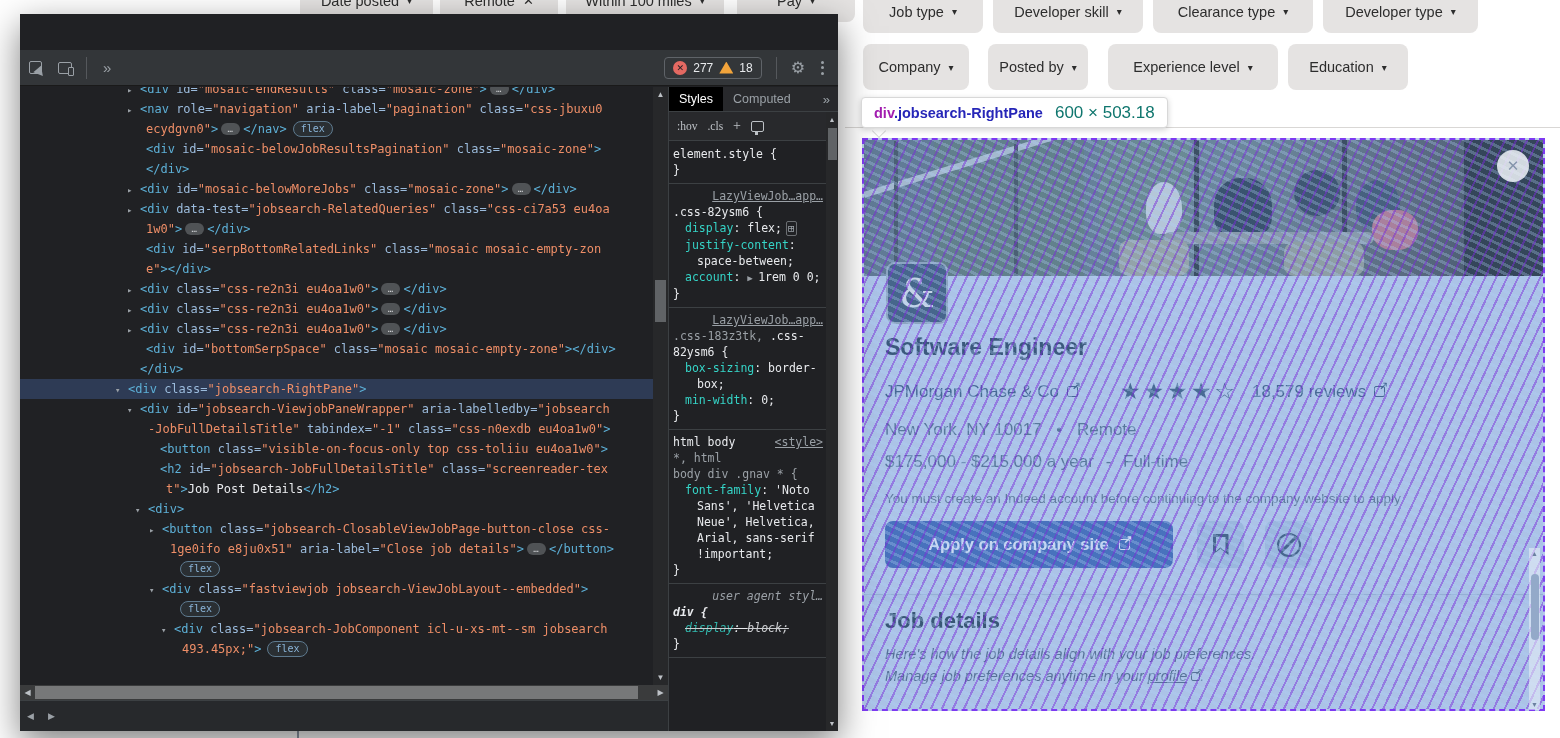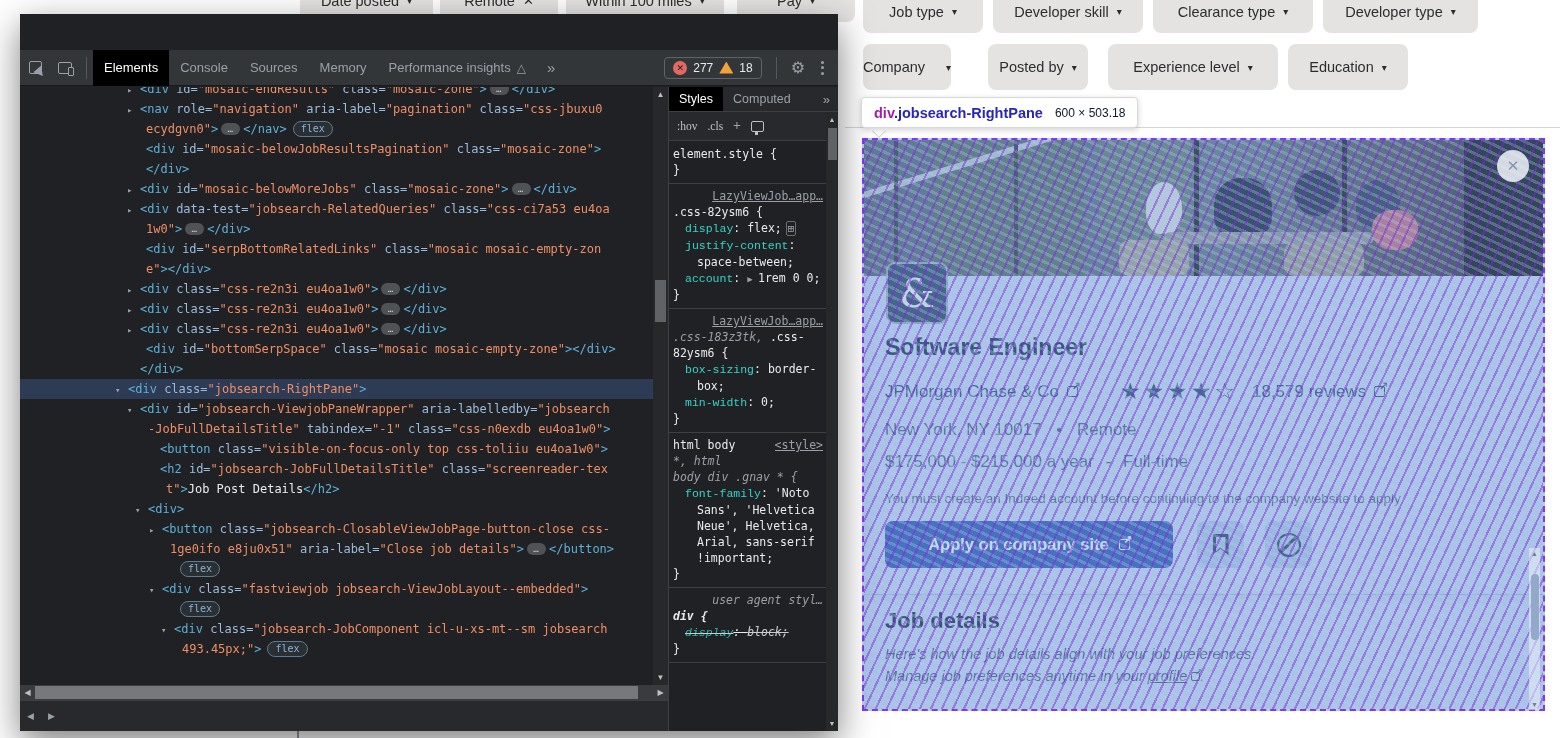--- a/index.html
+++ b/index.html
@@ -15,21 +15,21 @@
   .pill .x { font-size:13px; color:#2d2d2d; }
   #page-divider { position:absolute; left:845px; top:127px; width:715px; height:1px; background:#d9d7d5; }
   #under-line { position:absolute; left:297px; top:731px; width:2px; height:7px; background:#8f9aa8; }
 
   
   #el-tooltip { position:absolute; left:861px; top:97px; height:31px; background:#fff;
     border:1px solid #d8d8d8; border-radius:4px; box-shadow:0 2px 6px rgba(0,0,0,.18);
     display:flex; align-items:center; padding:0 12px; gap:12px; z-index:30; }
   #el-tooltip .sel-tag { color:#a21caf; font-weight:700; font-size:14.5px; }
   #el-tooltip .sel-cls { color:#2626b8; font-weight:700; font-size:14.5px; }
-  #el-tooltip .dims { color:#0f172a; font-size:12px; }
+  #el-tooltip .dims { color:#0f766e; font-size:17px; }
   #tooltip-pointer { position:absolute; left:874px; top:126px; width:10px; height:10px;
     background:#fff; border-right:1px solid #d8d8d8; border-bottom:1px solid #d8d8d8;
     transform:rotate(45deg); z-index:29; }
 
   
   #job-pane { position:absolute; left:862px; top:138px; width:683px; height:573px;
     background:#b7cbea; border:2px dashed #7e3af2; }
   #pane-hatch { position:absolute; inset:0; z-index:6; pointer-events:none;
     background-image:
       repeating-linear-gradient(115deg, rgba(122,44,216,.48) 0 2px, rgba(122,44,216,0) 2px 10px),
@@ -179,24 +179,24 @@
 
   #styles-rules { position:absolute; left:0; top:55px; width:158px; bottom:0; overflow:hidden;
     font-family:"DejaVu Sans Mono",monospace; font-size:11.5px; line-height:16px; color:#e8eaed; }
   .rule { border-bottom:1px solid #3c4043; padding:4px 4px 5px 4px; }
   .rlink { display:flex; justify-content:space-between; gap:6px; }
   .srclink { color:#9aa0a6; text-decoration:underline; margin-left:auto; white-space:nowrap;
     overflow:hidden; cursor:pointer; }
   .ua-link { color:#9aa0a6; font-style:italic; margin-left:auto; cursor:default; }
   .rhead { color:#e8eaed; white-space:nowrap; }
   .rsel { overflow-wrap:break-word; }
-  .rsel .dim { color:#9aa0a6;font-style:italic; }
+  .rsel .dim { color:#9aa0a6; }
   .rsel .ua-sel { font-style:italic; font-weight:700; }
   .decl { padding-left:24px; text-indent:-12px; overflow-wrap:break-word; cursor:default; }
-  .prop { color:#35d4c7;font-family:Liberation Mono, monospace; }
+  .prop { color:#35d4c7; }
   .val { color:#e8eaed; }
   .decl.struck { text-decoration:line-through; font-style:italic; }
   .decl.struck .prop,.decl.struck .val { opacity:.85; }
   .dar { color:#9aa0a6; font-size:9px; }
   .flexicon { color:#9aa0a6; margin-left:4px; font-size:11px; border:1px solid #6b6e72;
     border-radius:2px; padding:0 1px; cursor:pointer; }
   .rclose { color:#e8eaed; }
 
   #st-vscroll { position:absolute; right:0; top:25px; width:12px; bottom:0; background:#27282a; }
   #st-vscroll .au,#st-vscroll .ad { position:absolute; left:0; width:12px; text-align:center; color:#bdc1c6;
@@ -238,21 +238,21 @@
       <div class="pill" style="left: 1153px; width: 160px; top: -10px; height: 43px;">
         <span>Clearance type</span>
         <span class="chev">▾</span>
       </div>
       <div class="pill" style="left: 1323px; width: 155px; top: -10px; height: 43px;">
         <span>Developer type</span>
         <span class="chev">▾</span>
       </div>
     </div>
   <div id="pills-row2">
-      <div class="pill" style="left: 863px; width: 88px; top: 44px; height: 46px; justify-content: space-between;">
+      <div class="pill" style="left: 863px; width: 106px; top: 44px; height: 46px;">
         <span>Company</span>
         <span class="chev">▾</span>
       </div>
       <div class="pill" style="left: 988px; width: 100px; top: 44px; height: 46px;">
         <span>Posted by</span>
         <span class="chev">▾</span>
       </div>
       <div class="pill" style="left: 1108px; width: 170px; top: 44px; height: 46px;">
         <span>Experience level</span>
         <span class="chev">▾</span>
@@ -361,27 +361,20 @@
         <span class="insp-box">
           <i></i>
         </span>
       </span>
     <span class="tb-ico">
         <span class="dev-outer">
           <i></i>
         </span>
       </span>
     <span class="tb-sep"></span>
-    <div id="dt-tabs">
-        <div class="dt-tab active">Elements</div>
-        <div class="dt-tab">Console</div>
-        <div class="dt-tab">Sources</div>
-        <div class="dt-tab">Memory</div>
-        <div class="dt-tab">Performance insights<span class="flask">△</span></div>
-      </div>
     <span class="more-tabs">»</span>
     <div id="tb-right">
       <span id="issue-badge">
         <span class="err-dot">✕</span>
         <span class="cnt">277</span>
         <span class="warn-tri"></span>
         <span class="cnt">18</span>
       </span>
       <span class="tb-sep"></span>
       <span class="gear">⚙</span>

